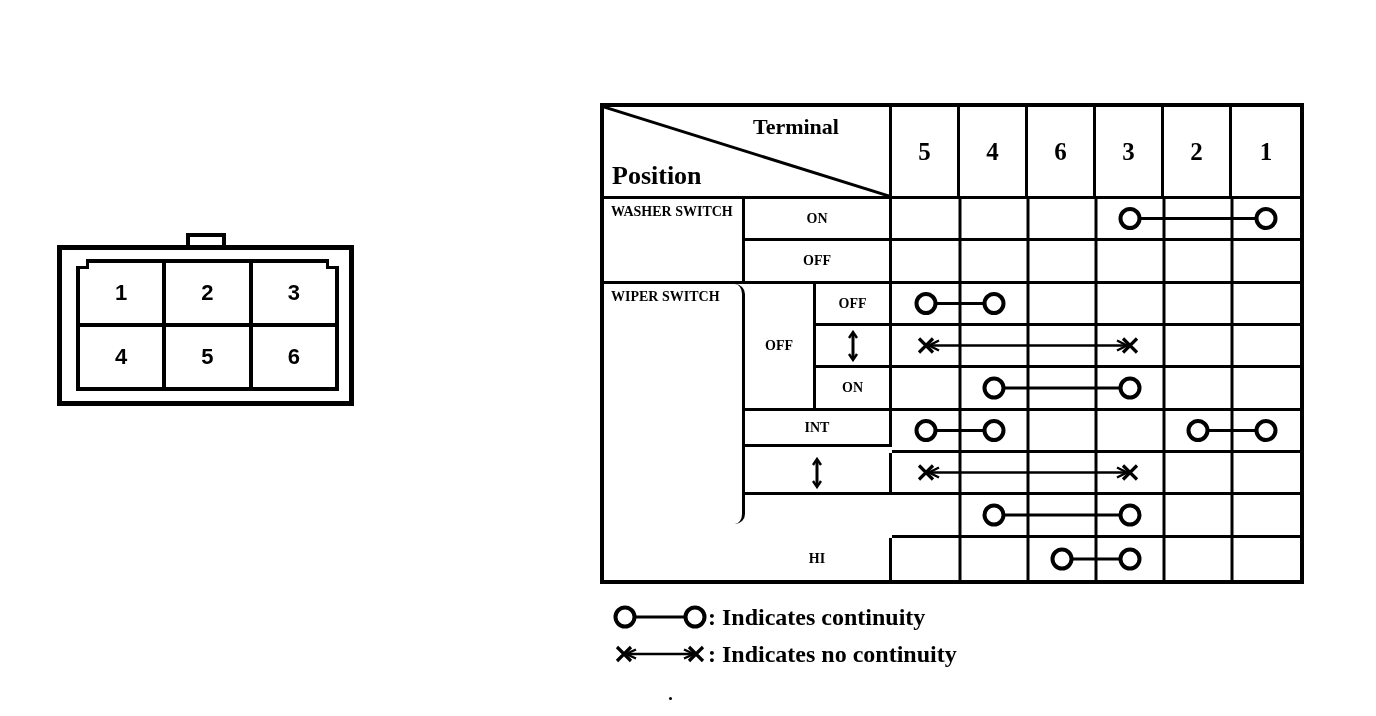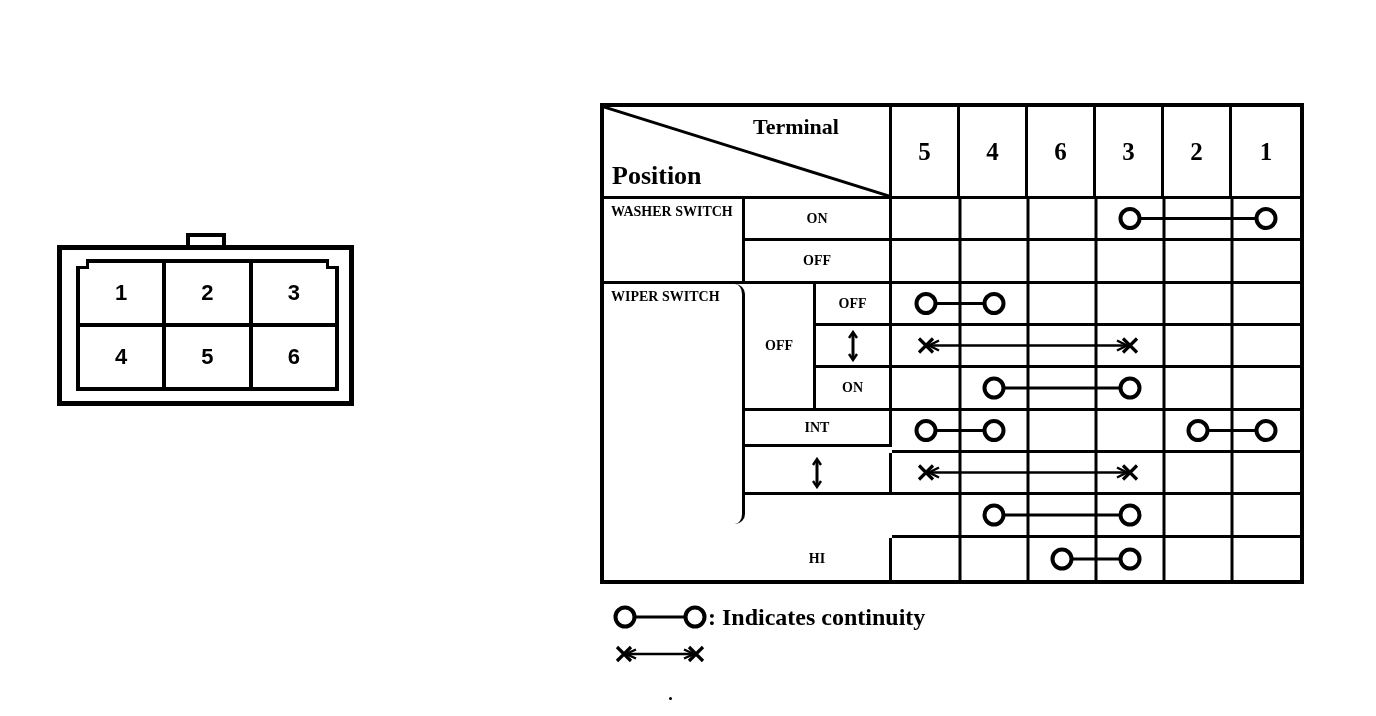--- a/index.html
+++ b/index.html
@@ -223,16 +223,17 @@
     <span class="legend-text">: Indicates continuity</span>
   </div>
   <div class="legend-row">
     <svg width="96" height="30" viewBox="0 0 96 30">
       <line x1="12" y1="15" x2="84" y2="15" stroke="#000" stroke-width="2.5"></line>
       <path d="M5 8 L19 22 M5 22 L19 8" stroke="#000" stroke-width="3.2" fill="none"></path>
       <path d="M77 8 L91 22 M77 22 L91 8" stroke="#000" stroke-width="3.2" fill="none"></path>
       <path d="M24 10.5 L14 15 L24 19.5" fill="none" stroke="#000" stroke-width="2.4"></path>
       <path d="M72 10.5 L82 15 L72 19.5" fill="none" stroke="#000" stroke-width="2.4"></path>
     </svg>
+    <span class="legend-text">: Indicates no continuity</span>
   </div>
 </div>
 
 <div class="artifact"></div>
 
 </body></html>

